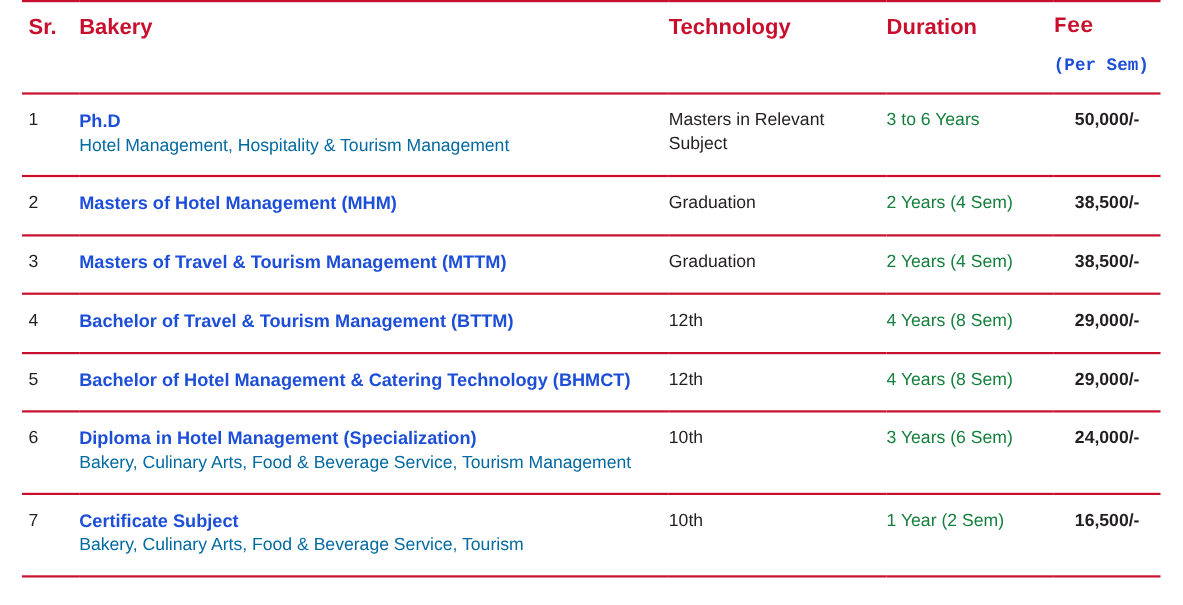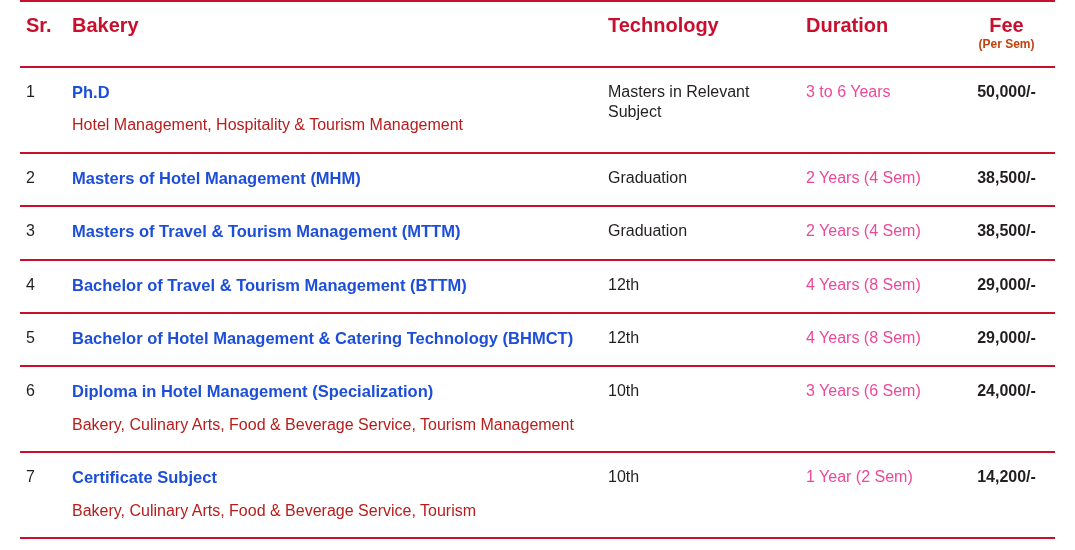--- a/index.html
+++ b/index.html
@@ -39,28 +39,29 @@
     color: #c8102e;
     font-size: 20px;
     font-weight: bold;
     text-align: left;
     padding: 12px 0 14px 0;
     vertical-align: top;
     line-height: 1.12;
   }
   thead th.sr-head { padding-left: 6px; }
   thead th.fee-head {
-    text-align: center;
+    text-align: left;
+    font-family: Liberation Mono, monospace;
   }
   .fee-sub {
     display: block;
-    font-size: 12px;
-    font-weight: bold;
-    color: #c2410c;
-    margin-top: 2px;
+    font-size: 16px;
+    font-weight: bold;
+    color: #1d4ed8;
+    margin-top: 16px;
     white-space: nowrap;
   }
 
   tbody td {
     border-bottom: 2px solid #c8102e;
     padding: 14px 0 16px 0;
     vertical-align: top;
     font-size: 16px;
     line-height: 1.28;
   }
@@ -75,35 +76,35 @@
   td.course { padding-right: 22px; }
   .course-title {
     color: #1d4ed8;
     font-weight: bold;
     font-size: 16.5px;
     line-height: 1.3;
     display: block;
   }
   .course-sub {
     display: block;
-    color: #b91c1c;
+    color: #0369a1;
     font-size: 16px;
     font-weight: normal;
     line-height: 1.28;
-    margin-top: 12px;
+    margin-top: 1px;
   }
   td.elig {
     font-weight: normal;
     color: #231f20;
     font-size: 16px;
     line-height: 1.28;
     padding-right: 10px;
   }
   td.dur {
-    color: #ec4899;
+    color: #15803d;
     font-size: 16px;
     margin-top: 44px;
   }
   td.fee {
     text-align: center;
     font-weight: bold;
     color: #231f20;
     font-size: 16px;
     white-space: nowrap;
   }
@@ -190,17 +191,17 @@
         <td class="fee">24,000/-</td>
       </tr>
       <tr>
         <td class="sr">7</td>
         <td class="course">
           <span class="course-title">Certificate Subject</span>
           <span class="course-sub">Bakery, Culinary Arts, Food &amp; Beverage Service, Tourism</span>
         </td>
         <td class="elig">10th</td>
         <td class="dur">1 Year (2 Sem)</td>
-        <td class="fee">14,200/-</td>
+        <td class="fee">16,500/-</td>
       </tr>
     </tbody>
   </table>
 </div>
 
 </body></html>

